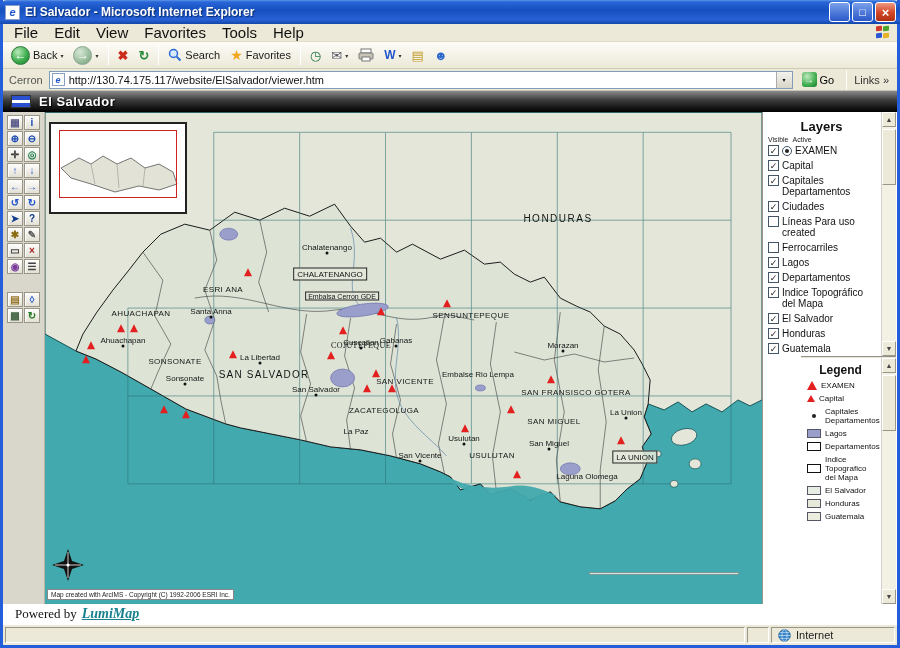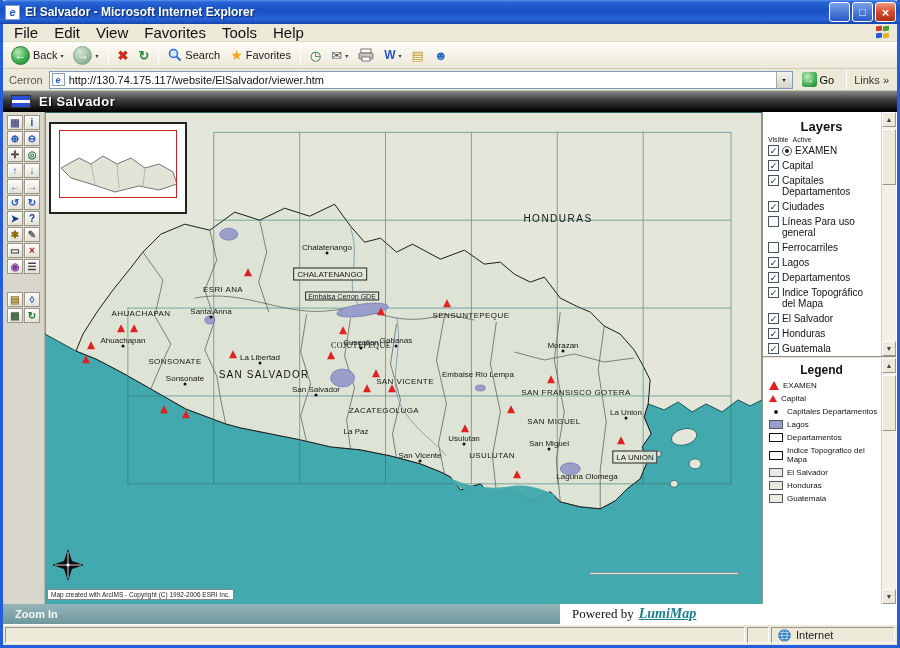--- a/index.html
+++ b/index.html
@@ -111,21 +111,21 @@
   #inset .redrect { position:absolute; left:8px; top:6px; width:118px; height:68px; border:1px solid #cc2222; }
   #compass { position:absolute; left:6px; top:436px; }
   #scalebar { position:absolute; left:544px; top:460px; width:150px; height:3px; background:#d8e2de;
     border:1px solid #7d9a9a; }
   #attribution { position:absolute; left:2px; bottom:4px; background:#fff; border:1px solid #888;
     font-size:6.5px; color:#222; padding:1px 3px; white-space:nowrap; }
 
   
   #rightpanel { width:134px; background:#fff; border-left:1px solid #9a9687; display:flex; flex-direction:column; flex:none;}
   #layers-frame { height:244px; position:relative; padding:0 16px 0 0; overflow:hidden; }
-  #legend-frame { flex:1; position:relative; padding:0 16px 0 0; border-top:2px groove #e8e4d8; overflow:hidden; }
+  #legend-frame { flex:1; position:relative; padding:0 16px 0 0; border-top:2px groove #e8e4d8; overflow:hidden;margin-left:38px; }
   .panel-title { text-align:center; font-weight:bold; font-size:13px; padding:7px 0 2px; color:#111; }
   .panel-title.sm { font-size:12px; padding-top:5px; }
   .col-hdrs { font-size:7px; color:#222; padding-left:5px; display:flex; gap:4px; }
   .layer-row { display:flex; align-items:flex-start; gap:3px; padding:2px 1px 2px 5px; font-size:10px; line-height:11px; }
   .cb { width:11px; height:11px; border:1px solid #456; background:#fff; font-size:9px; line-height:10px;
     text-align:center; color:#1a1a1a; flex:none; cursor:pointer;}
   .radio { width:10px; height:10px; border:1px solid #456; border-radius:50%; background:#fff; flex:none;
     position:relative; margin-top:1px; cursor:pointer;}
   .radio.on::after { content:""; position:absolute; inset:2px; background:#222; border-radius:50%; }
   .llbl { color:#111; }
@@ -549,21 +549,21 @@
             <div class="layer-row">
               <span class="cb">✓</span>
               <span class="llbl">Capitales Departamentos</span>
             </div>
             <div class="layer-row">
               <span class="cb">✓</span>
               <span class="llbl">Ciudades</span>
             </div>
             <div class="layer-row">
               <span class="cb"></span>
-              <span class="llbl">Líneas Para uso general</span>
+              <span class="llbl">Líneas Para uso created</span>
             </div>
             <div class="layer-row">
               <span class="cb"></span>
               <span class="llbl">Ferrocarriles</span>
             </div>
             <div class="layer-row">
               <span class="cb">✓</span>
               <span class="llbl">Lagos</span>
             </div>
             <div class="layer-row">
@@ -640,23 +640,20 @@
           <div class="strack">
               <div class="sthumb"></div>
             </div>
           <div class="sbtn">▼</div>
         </div>
       </div>
     </div>
   </div>
 
   <div id="footer">
-    <div class="foot-left">
-      <span>Zoom In</span>
-    </div>
     <div class="foot-right">
       <span class="powered">Powered by</span>
       <a class="brand">LumiMap</a>
     </div>
   </div>
 
   <div id="statusbar">
     <div class="sb-pane grow"></div>
     <div class="sb-pane w24"></div>
     <div class="sb-pane zone">

